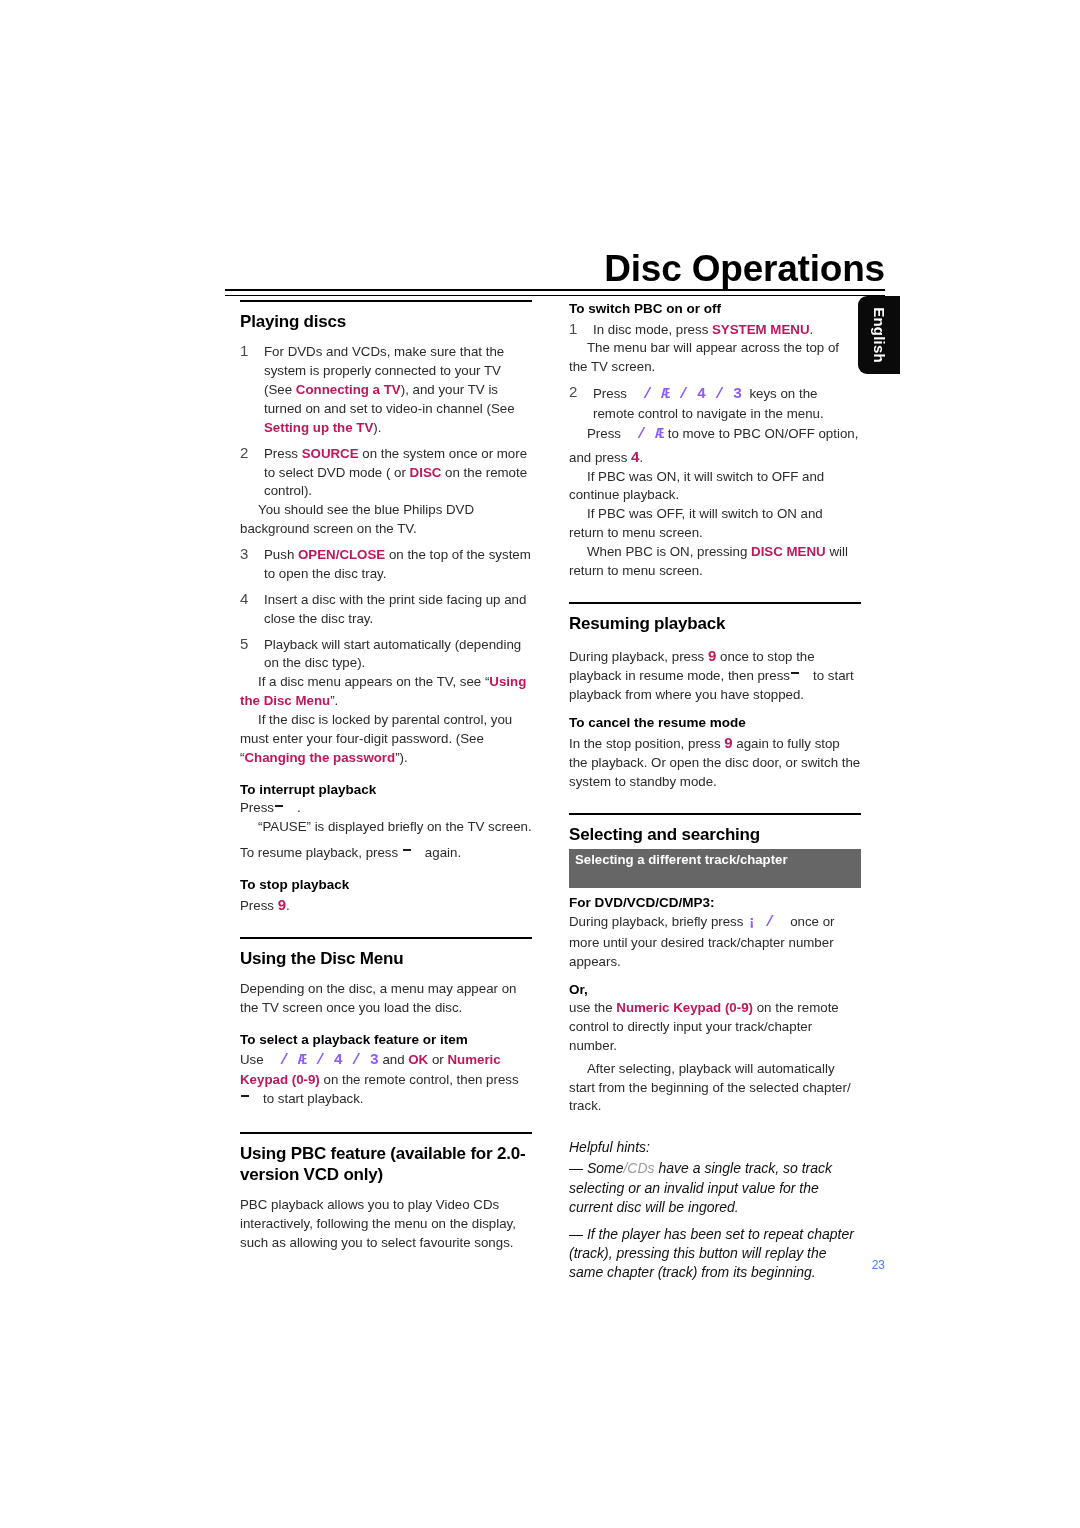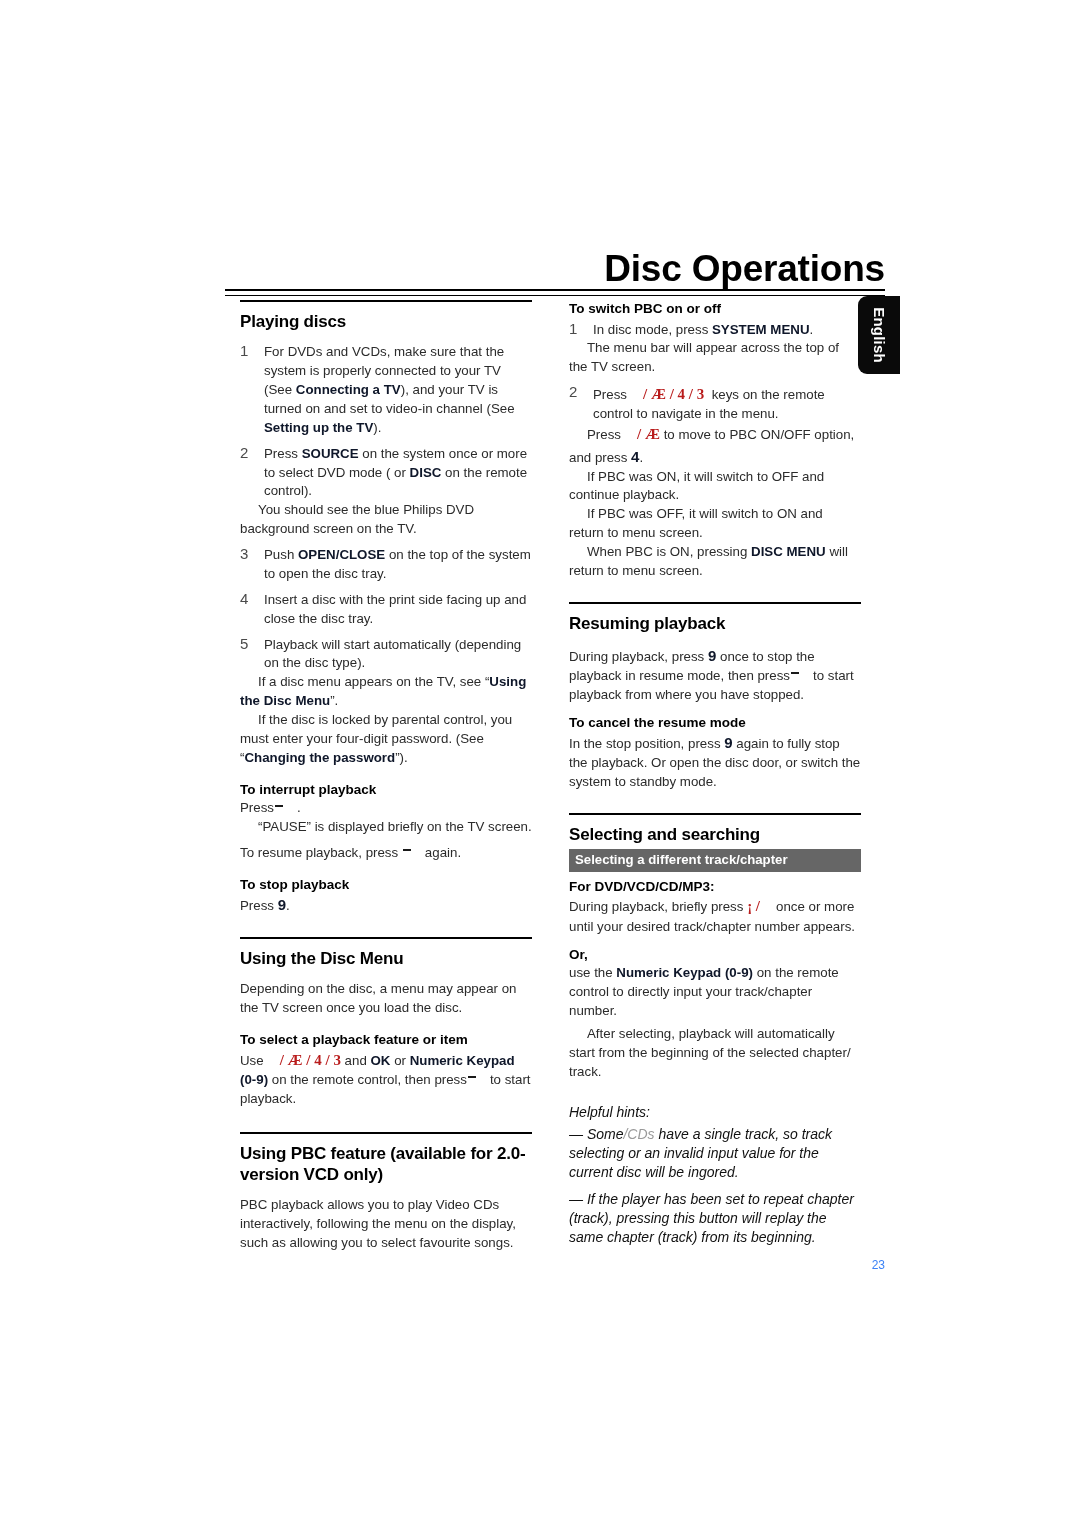--- a/index.html
+++ b/index.html
@@ -105,21 +105,21 @@
   p {
     font-size: 13.3px;
     line-height: 1.42;
     margin: 0 0 7px 0;
     color: #2b2b2b;
   }
   p.nogap { margin-bottom: 0; }
   p.indent { text-indent: 18px; }
   p.gap-small { margin-bottom: 4px; }
 
-  b, strong { color: #0f172a; font-weight: bold; }
+  b, strong { color: #be185d; font-weight: bold; }
 
   
   .numitem {
     position: relative;
     padding-left: 24px;
     margin-bottom: 7px;
   }
   .numitem .num {
     position: absolute;
     left: 0;
@@ -135,21 +135,21 @@
   .cont {
     margin-left: -24px;
   }
 
   
   .gray-bar {
     background: #666666;
     color: #ffffff;
     font-size: 13.2px;
     font-weight: bold;
-    padding: 3px 6px 4px 6px;
+    padding: 3px 6px 20px 6px;
     margin: 4px 0 6px 0;
     line-height: 1.2;
   }
 
   
   .hints {
     margin-top: 22px;
     font-style: italic;
   }
   .hints p {
@@ -157,22 +157,22 @@
     font-size: 14px;
     line-height: 1.37;
     color: #111;
     margin: 0 0 8px 0;
   }
   .hints .hint-lead { margin-bottom: 2px; }
   .dim { color: #9a9a9a; }
 
   
   .glyph {
-    font-family: Liberation Serif, serif;
-    color: #b91c1c;
+    font-family: Liberation Mono, monospace;
+    color: #8b5cf6;
   }
   .glyph-blank {
     display: inline-block;
     width: 16px;
   }
   .glyph-bar {
     display: inline-block;
     vertical-align: 0.42em;
     width: 8px;
     height: 2px;

